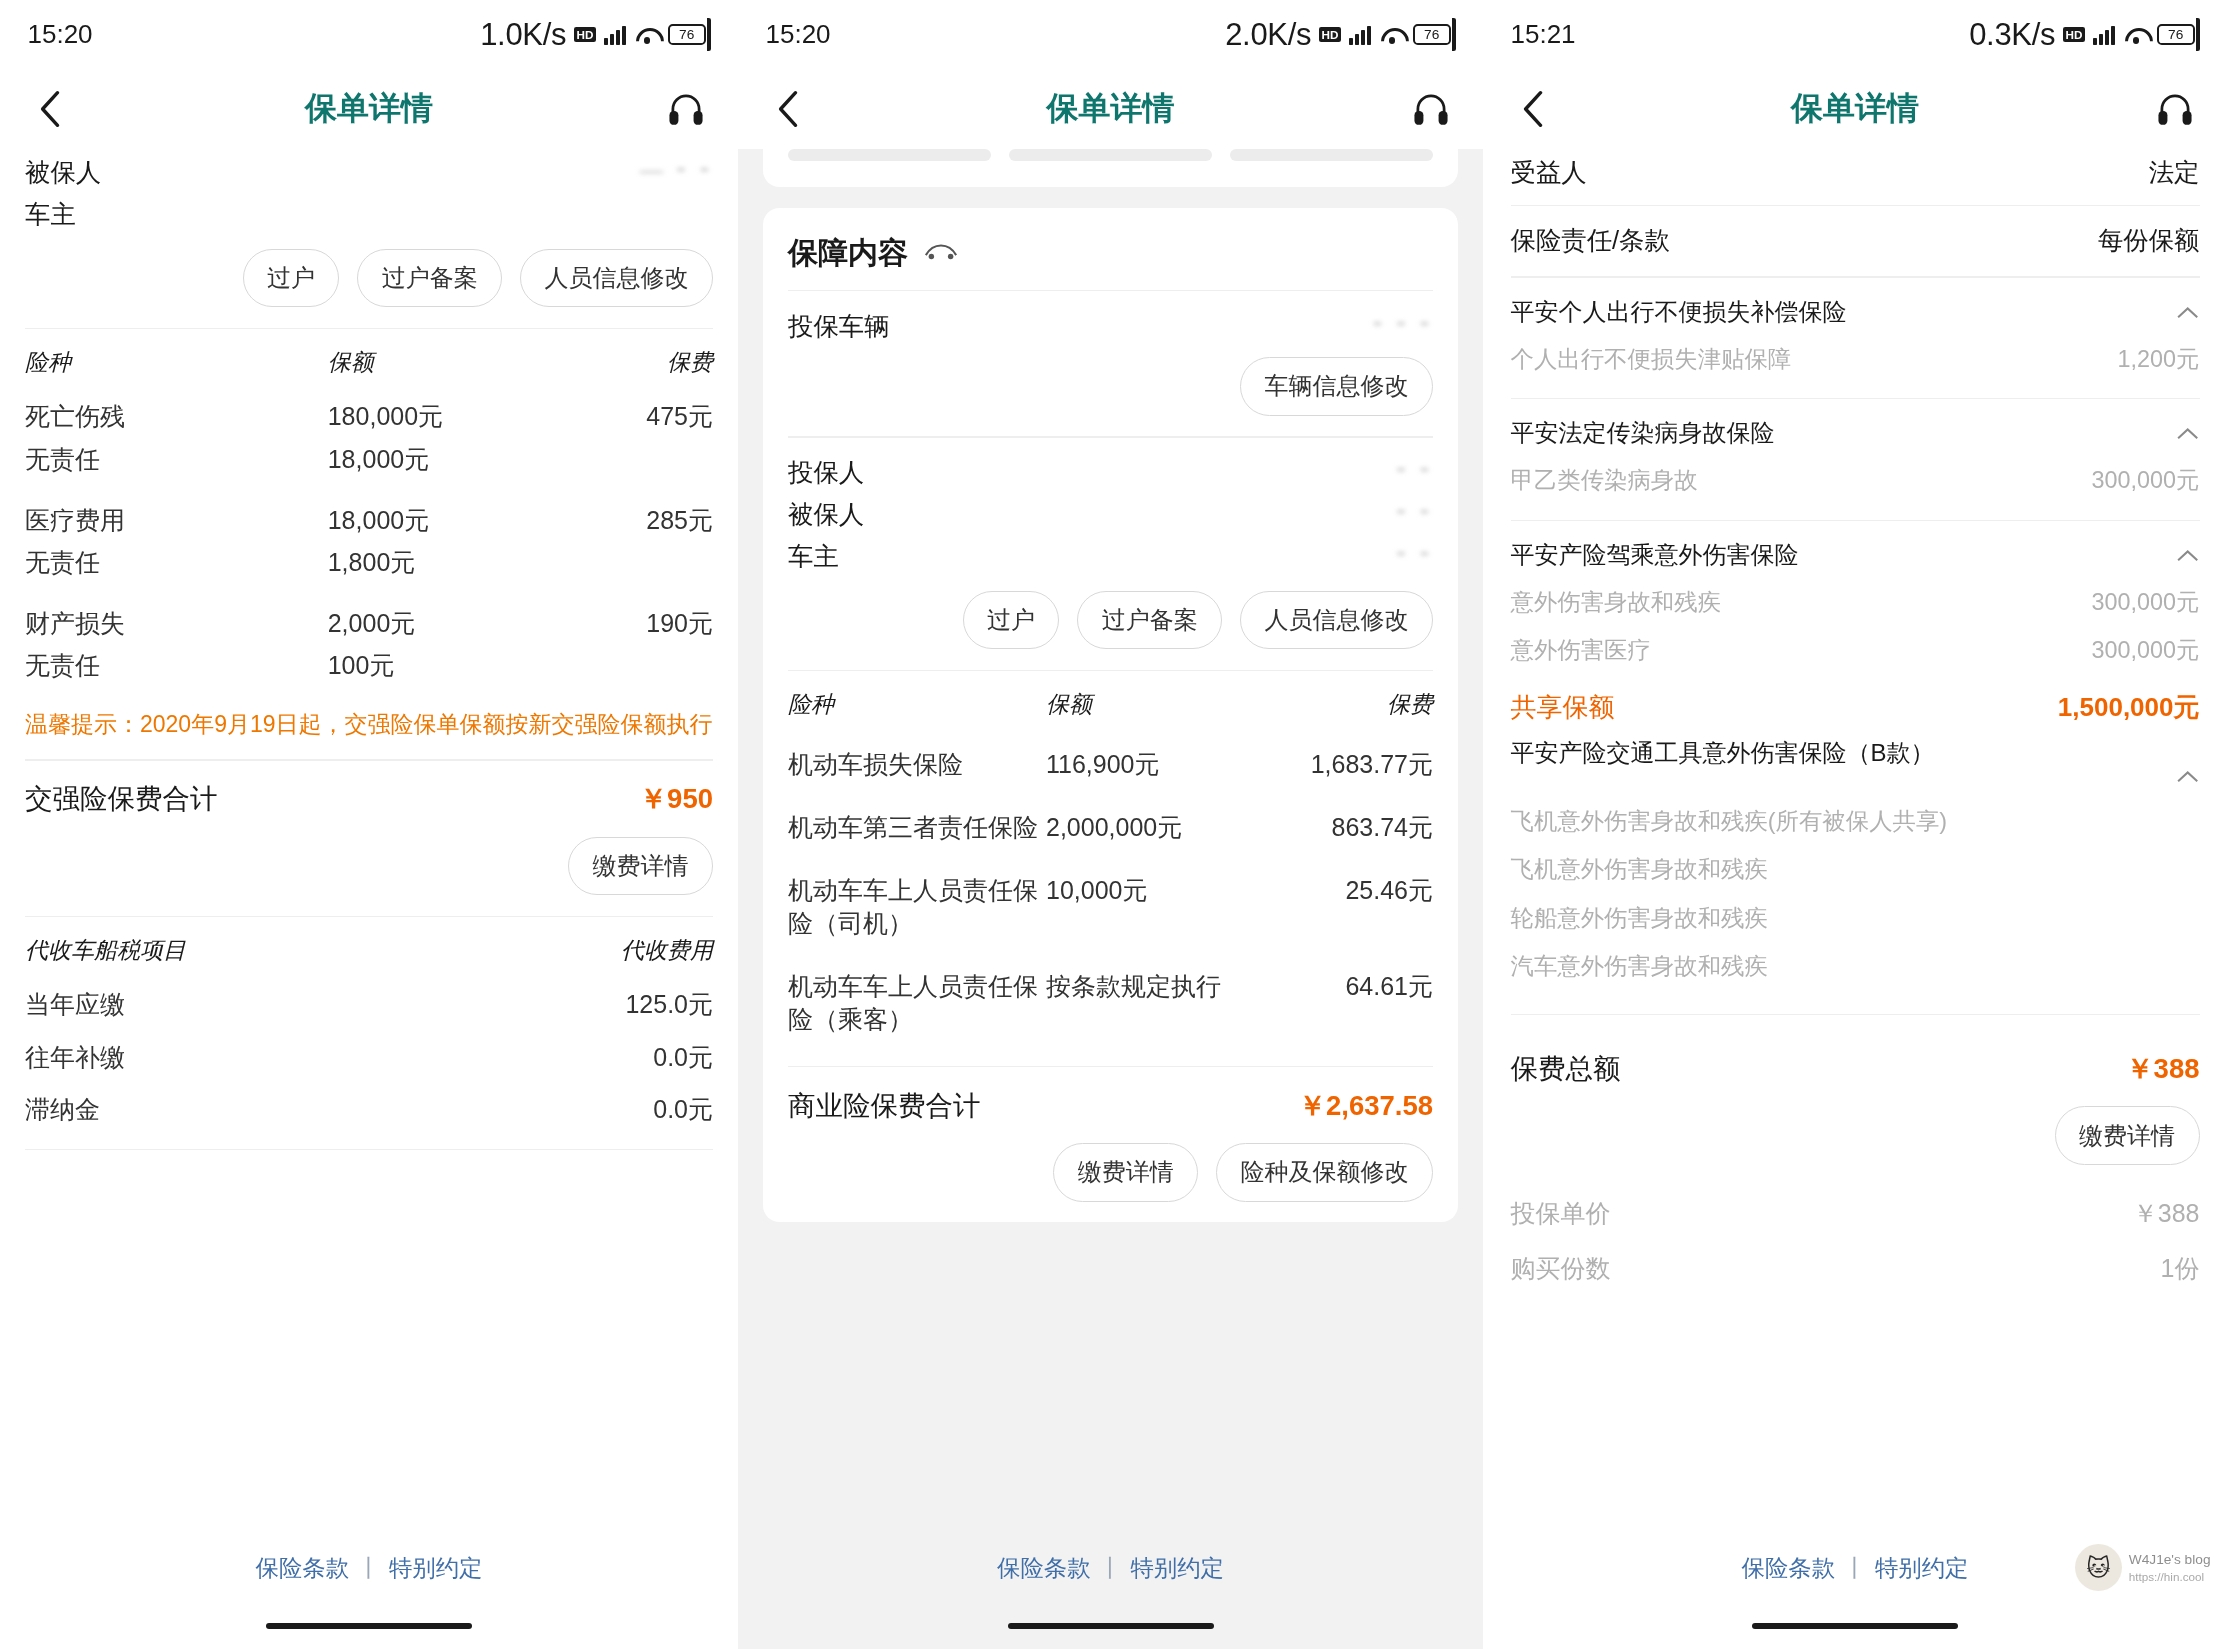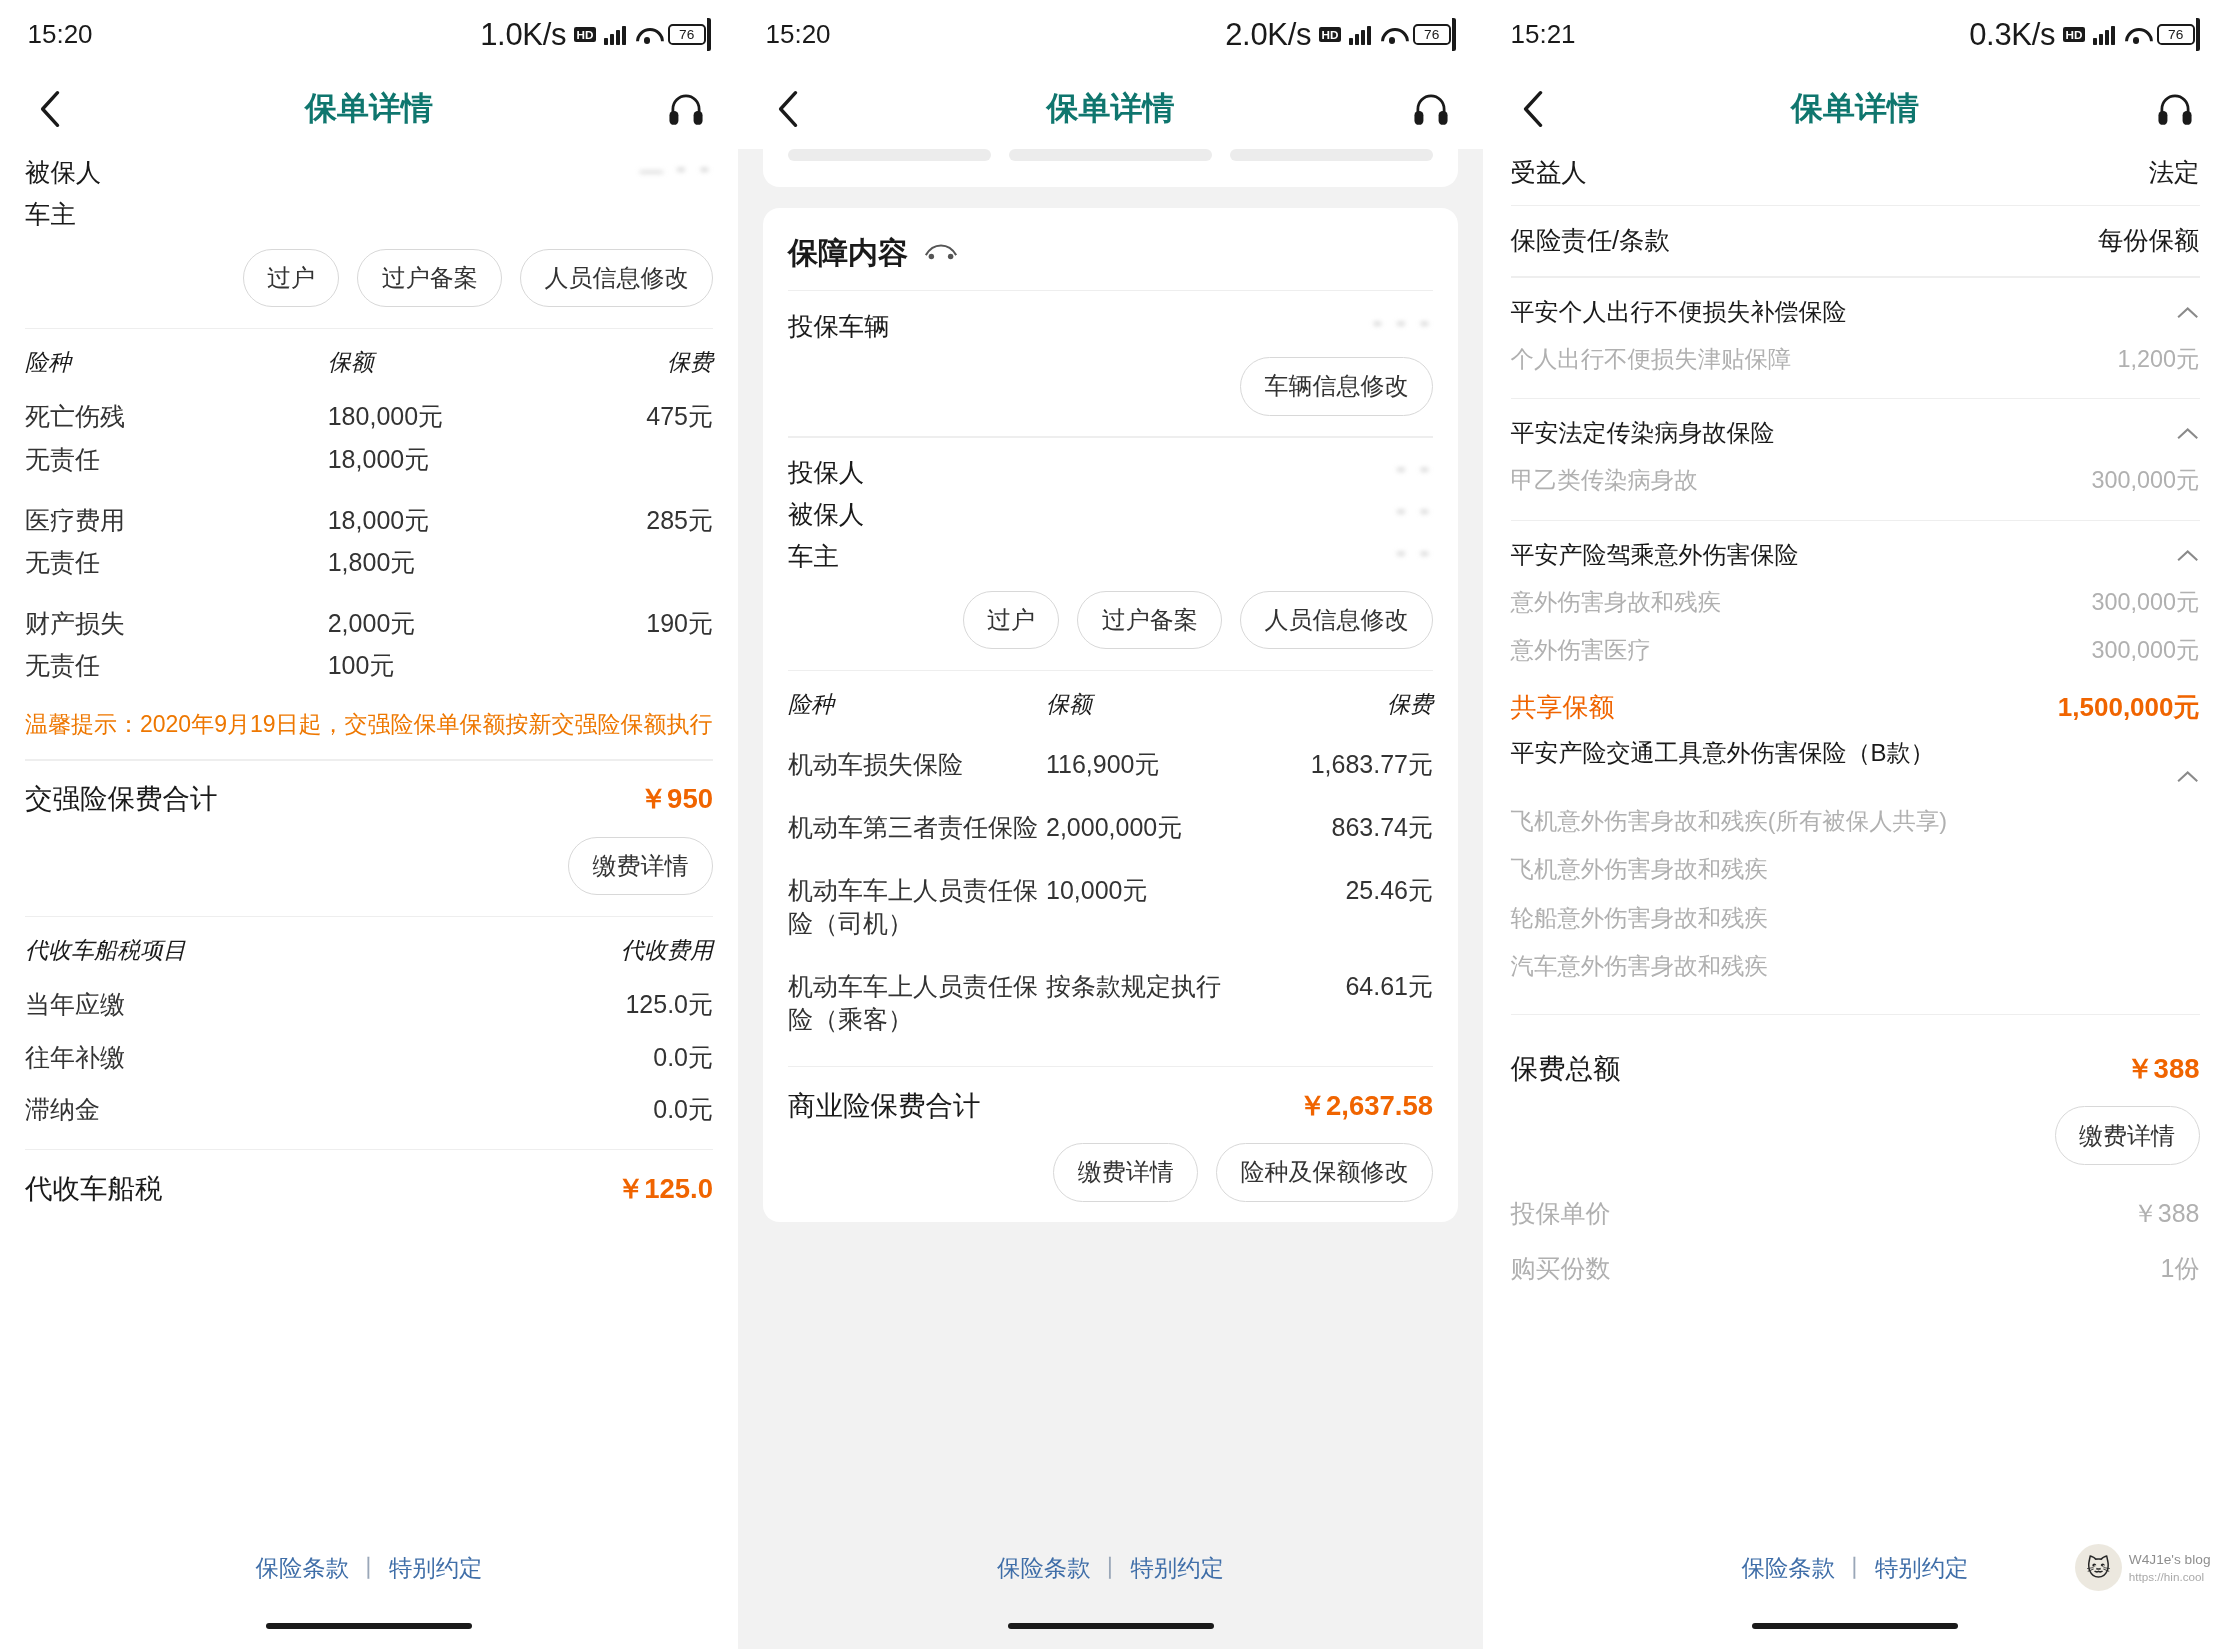--- a/index.html
+++ b/index.html
@@ -375,24 +375,20 @@
         </div>
         <div class="tbl-row">
           <span>往年补缴</span>
           <span style="margin-left:auto;">0.0元</span>
         </div>
         <div class="tbl-row">
           <span>滞纳金</span>
           <span style="margin-left:auto;">0.0元</span>
         </div>
         <div class="sep" style="margin-top:13.7px;"></div>
-        <div class="total-row">
-          <span class="total-label">代收车船税</span>
-          <span class="total-value">￥125.0</span>
-        </div>
       </div>
     </div>
 
     <div class="footer-links">
       <span>保险条款</span><span class="bar">丨</span><span>特别约定</span>
     </div>
     <div class="homebar"></div>
   </div>
 
   <div class="screen s2">

